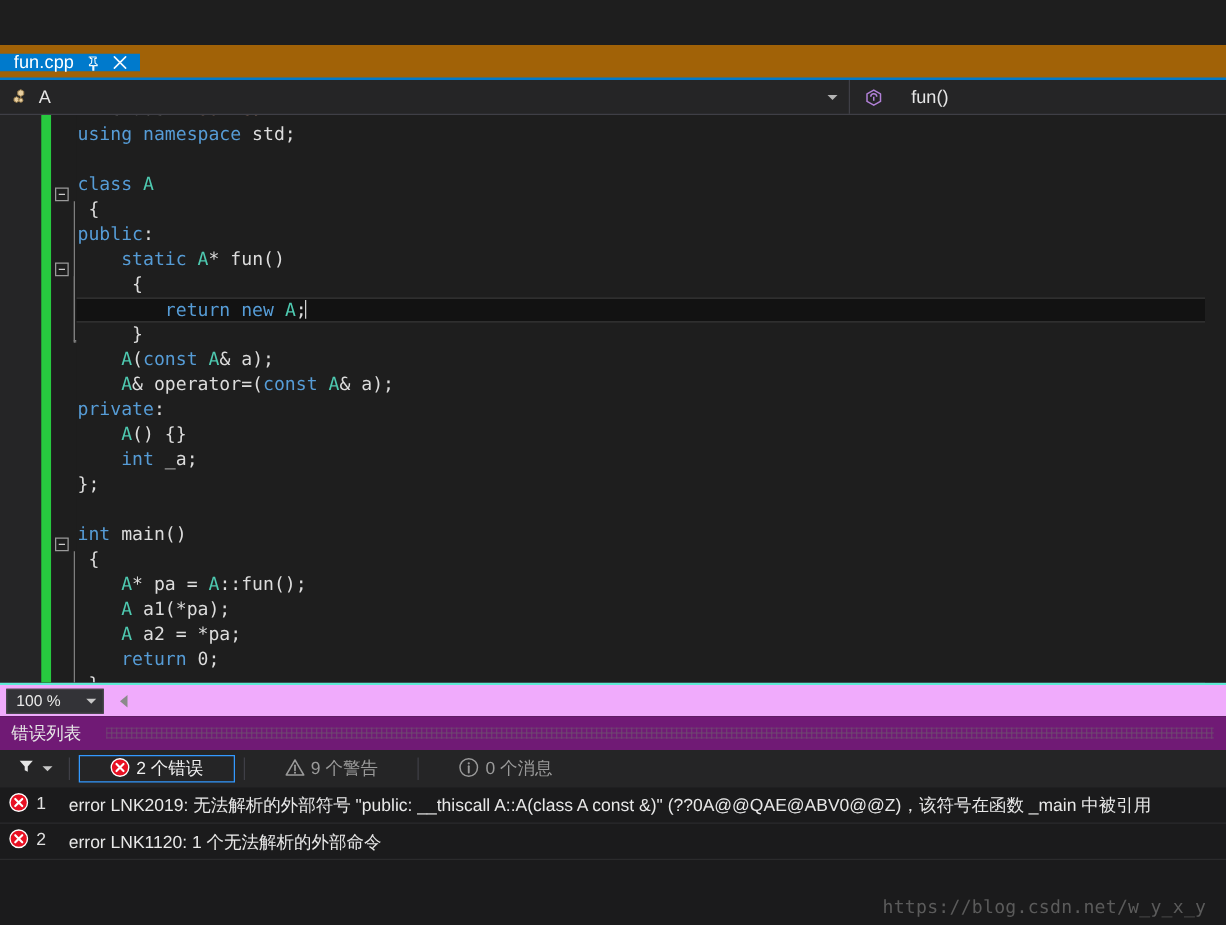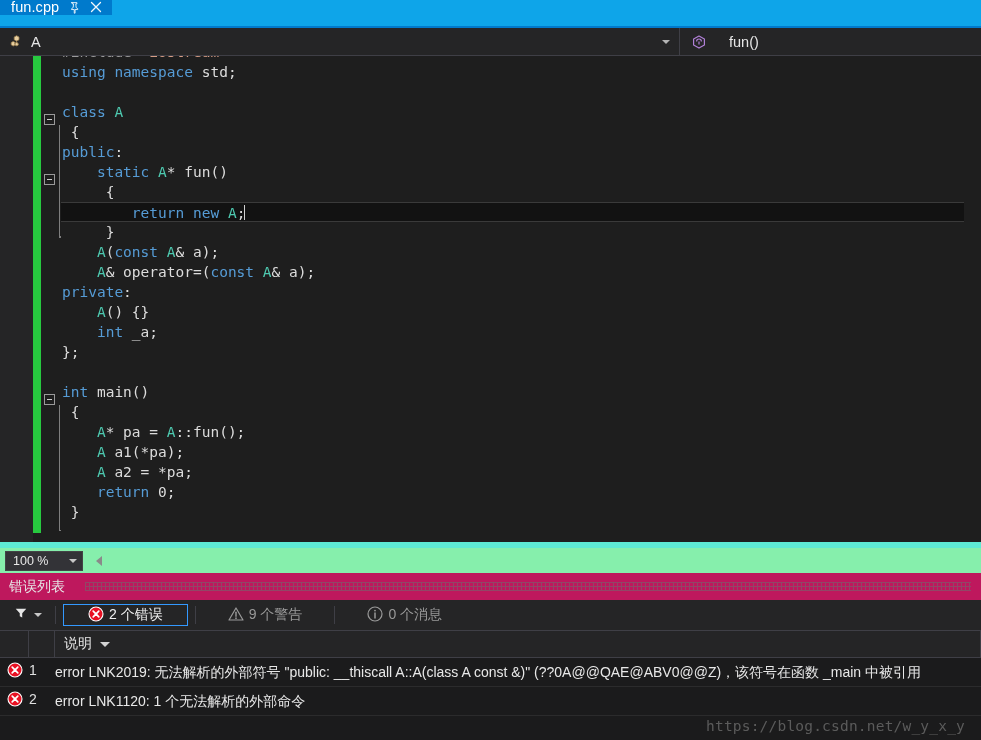--- a/index.html
+++ b/index.html
@@ -20,25 +20,26 @@
     width: 981px;
     height: 740px;
     background: #1e1e1e;
     display: flex;
     flex-direction: column;
   }
 
   
   .tabstrip {
     height: 28px;
-    background: #0ea5e9;
-    display: flex;
-    align-items: flex-start;
+    background: #a16207;
+    display: flex;
+    align-items: center;
     flex: 0 0 auto;
     position: relative;
+    margin-top: 36px;
   }
   .tab {
     display: flex;
     align-items: center;
     gap: 8px;
     padding: 0 9px 0 11px;
     background: #007acc;
     color: #ffffff;
     font-size: 14px;
     line-height: 1;
@@ -189,26 +190,26 @@
     position: absolute;
     top: 0; right: 0; bottom: 0;
     width: 17px;
     background: #1e1e1e;
   }
 
   
   .zoombar {
     flex: 0 0 auto;
     height: 25px;
-    background: #86efac;
+    background: #f0abfc;
     display: flex;
     align-items: center;
     padding-left: 5px;
     gap: 6px;
-    border-top: 6px solid #5eead4;
+    border-top: 2px solid #5eead4;
   }
   .zoom-combo {
     width: 78px;
     height: 20px;
     background: #333337;
     border: 1px solid #434346;
     display: flex;
     align-items: center;
     justify-content: space-between;
     padding: 0 5px 0 7px;
@@ -241,21 +242,21 @@
     height: 167px;
   }
   .panel-title {
     height: 27px;
     display: flex;
     align-items: center;
     gap: 20px;
     padding-left: 9px;
     font-size: 14px;
     color: #e6e6e6;
-    background: #be185d;
+    background: #701a75;
   }
   .grip {
     flex: 1 1 auto;
     height: 9px;
     margin-right: 10px;
     opacity: .55;
     background-image:
       repeating-linear-gradient(to right, #6e6e6e 0 1px, transparent 1px 4px),
       repeating-linear-gradient(to bottom, #6e6e6e 0 1px, transparent 1px 4px);
     background-size: 4px 4px;
@@ -497,28 +498,20 @@
           <svg width="16" height="16" viewBox="0 0 16 16">
             <circle cx="8" cy="8" r="7" fill="none" stroke="#9a9a9a" stroke-width="1.2"></circle>
             <circle cx="8" cy="4.6" r=".9" fill="#9a9a9a"></circle>
             <path d="M8 7v5" stroke="#9a9a9a" stroke-width="1.5" stroke-linecap="round"></path>
           </svg>
         </span>
         <span>0 个消息</span>
       </div>
     </div>
 
-    <div class="panel-header">
-      <div class="hcell c1"></div>
-      <div class="hcell c2"></div>
-      <div class="hcell c3">
-        <span>说明</span>
-        <span class="sort-caret"></span>
-      </div>
-    </div>
 
     <div class="panel-rows" id="error-rows">
       <div class="err-row">
           <div class="err-ic">
             <svg width="16" height="16" viewBox="0 0 16 16">
               <circle cx="8" cy="8" r="7" fill="#e81123" stroke="#ffffff" stroke-width="1.1"></circle>
               <path d="M5.2 5.2 10.8 10.8 M10.8 5.2 5.2 10.8" stroke="#ffffff" stroke-width="1.7" stroke-linecap="round"></path>
             </svg>
           </div>
           <div class="err-no">1</div>

